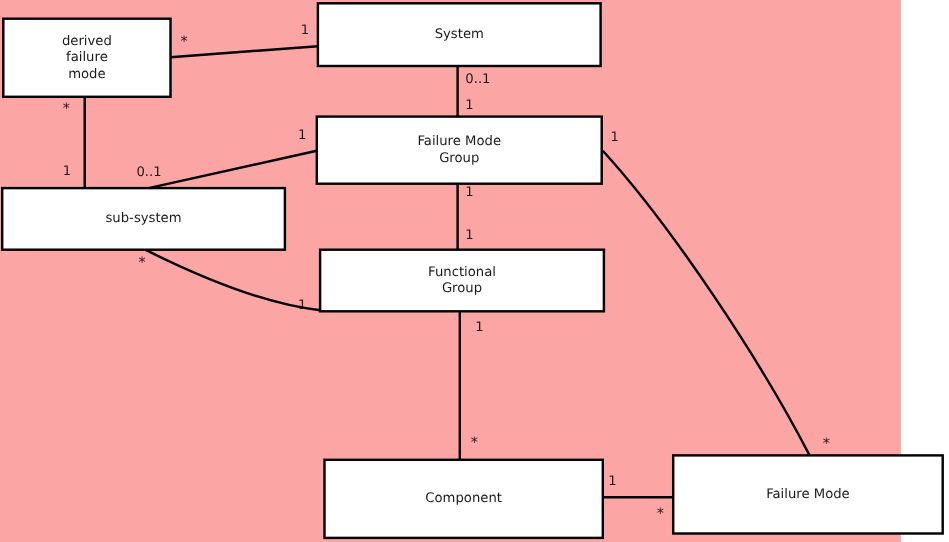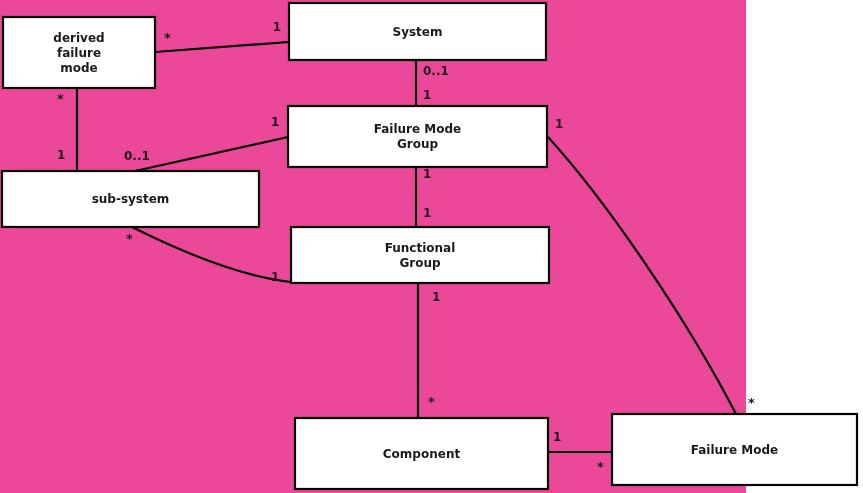--- a/index.html
+++ b/index.html
@@ -8,24 +8,23 @@
     background: #ffffff;
   }
   body {
     width: 863px;
     height: 493px;
     font-family: "DejaVu Sans", "Liberation Sans", sans-serif;
     overflow: hidden;
   }
   #diagram-root {
     position: relative;
-    width: 746px;
+    width: 819px;
     height: 493px;
-    background: #ec4899;
-    font-weight: bold;
+    background: #fca5a5;
   }
   svg.diagram-canvas {
     position: absolute;
     left: 0;
     top: 0;
     width: 863px;
     height: 493px;
     display: block;
   }
   .uml-box-rect {

